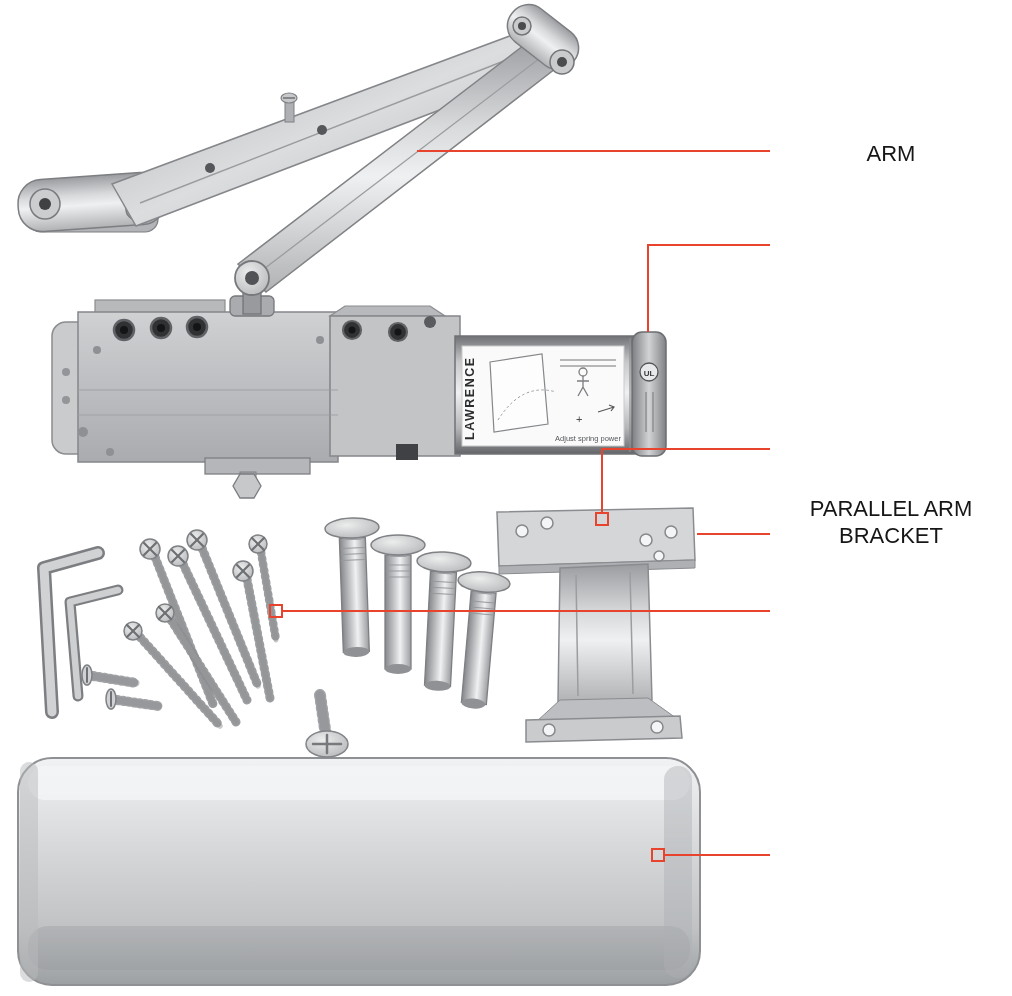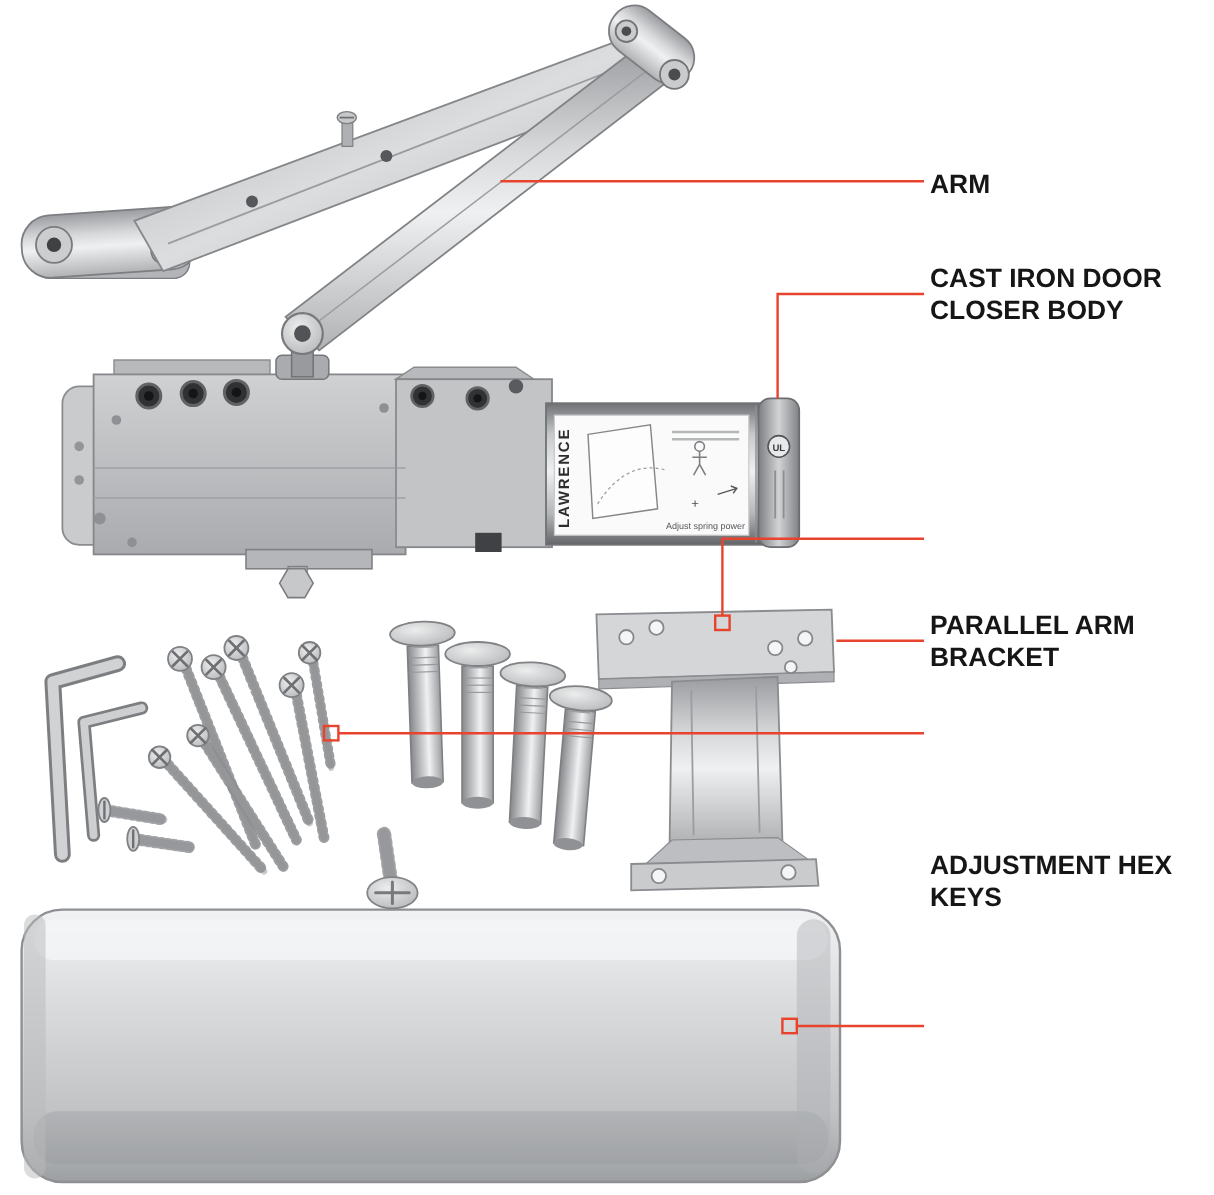--- a/index.html
+++ b/index.html
@@ -3,23 +3,24 @@
 <meta charset="utf-8">
 <style>
   html,body{margin:0;padding:0;background:#ffffff;}
   .stage{
     position:relative;width:1012px;height:996px;background:#ffffff;
     overflow:hidden;font-family:"Liberation Sans",sans-serif;
   }
   .illustration{position:absolute;left:0;top:0;}
   .label{
     position:absolute;left:775px;width:232px;
-    font-size:22px;font-weight:700;line-height:27px;
+    font-size:22px;font-weight:400;line-height:27px;
     color:#161616;white-space:pre-line;letter-spacing:0px;
     text-transform:uppercase;
+    text-align:center;
   }
 </style>
 </head>
 <body>
 
 <div class="stage">
 
   <svg class="illustration" width="1012" height="996" viewBox="0 0 1012 996">
     <defs>
       <linearGradient id="gradMetalV" x1="0" y1="0" x2="0" y2="1">
@@ -320,20 +321,16 @@
         <rect class="accent-stroke" x="270" y="605" width="12" height="12" stroke="#e8432c"></rect>
       </g>
       <g>
         <path class="accent-stroke" d="M664,855 H770" stroke="#e8432c"></path>
         <rect class="accent-stroke" x="652" y="849" width="12" height="12" stroke="#e8432c"></rect>
       </g>
     </g>
   </svg>
 
   <div class="label" style="top:140px">ARM</div>
-  <div class="label" style="top:218px">CAST IRON DOOR
-CLOSER BODY</div>
-  <div class="label" style="top:507px">PARALLEL ARM
+  <div class="label" style="top:495px">PARALLEL ARM
 BRACKET</div>
-  <div class="label" style="top:707px">ADJUSTMENT HEX
-KEYS</div>
 
 </div>
 
 </body></html>

